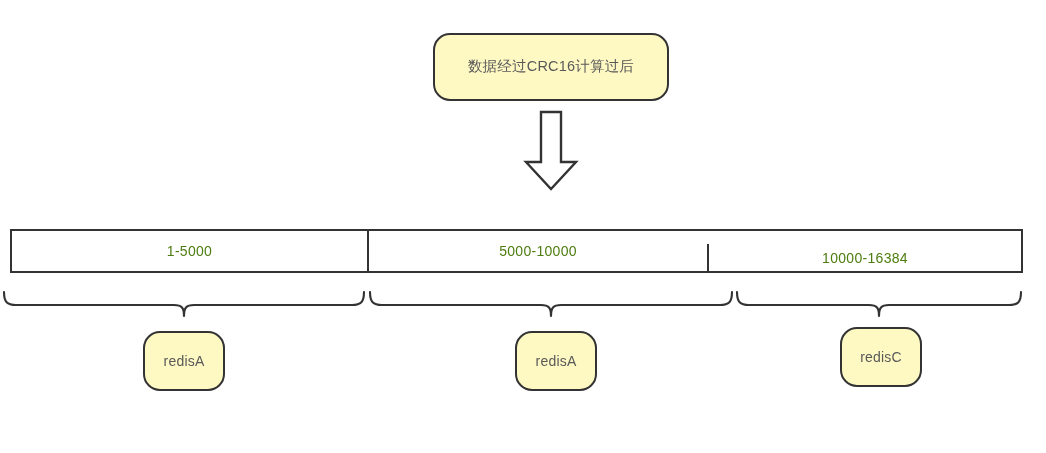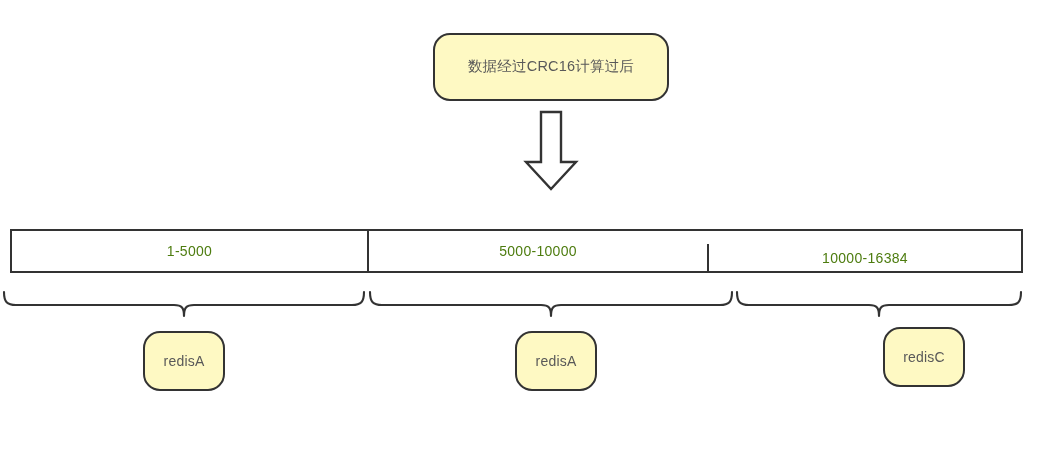--- a/index.html
+++ b/index.html
@@ -94,21 +94,21 @@
 
   
   .redis-node {
     width: 82px;
     height: 60px;
     top: 331px;
     font-size: 14px;
   }
   #redis-node-0 { left: 143px; }
   #redis-node-1 { left: 515px; }
-  #redis-node-2 { left: 883px; top: 327px; }
+  #redis-node-2 { left: 840px; top: 327px; }
 </style>
 </head>
 <body>
 
 <div id="canvas">
 
   <div class="node" id="crc-box">
     <span>数据经过CRC16计算过后</span>
   </div>
 

